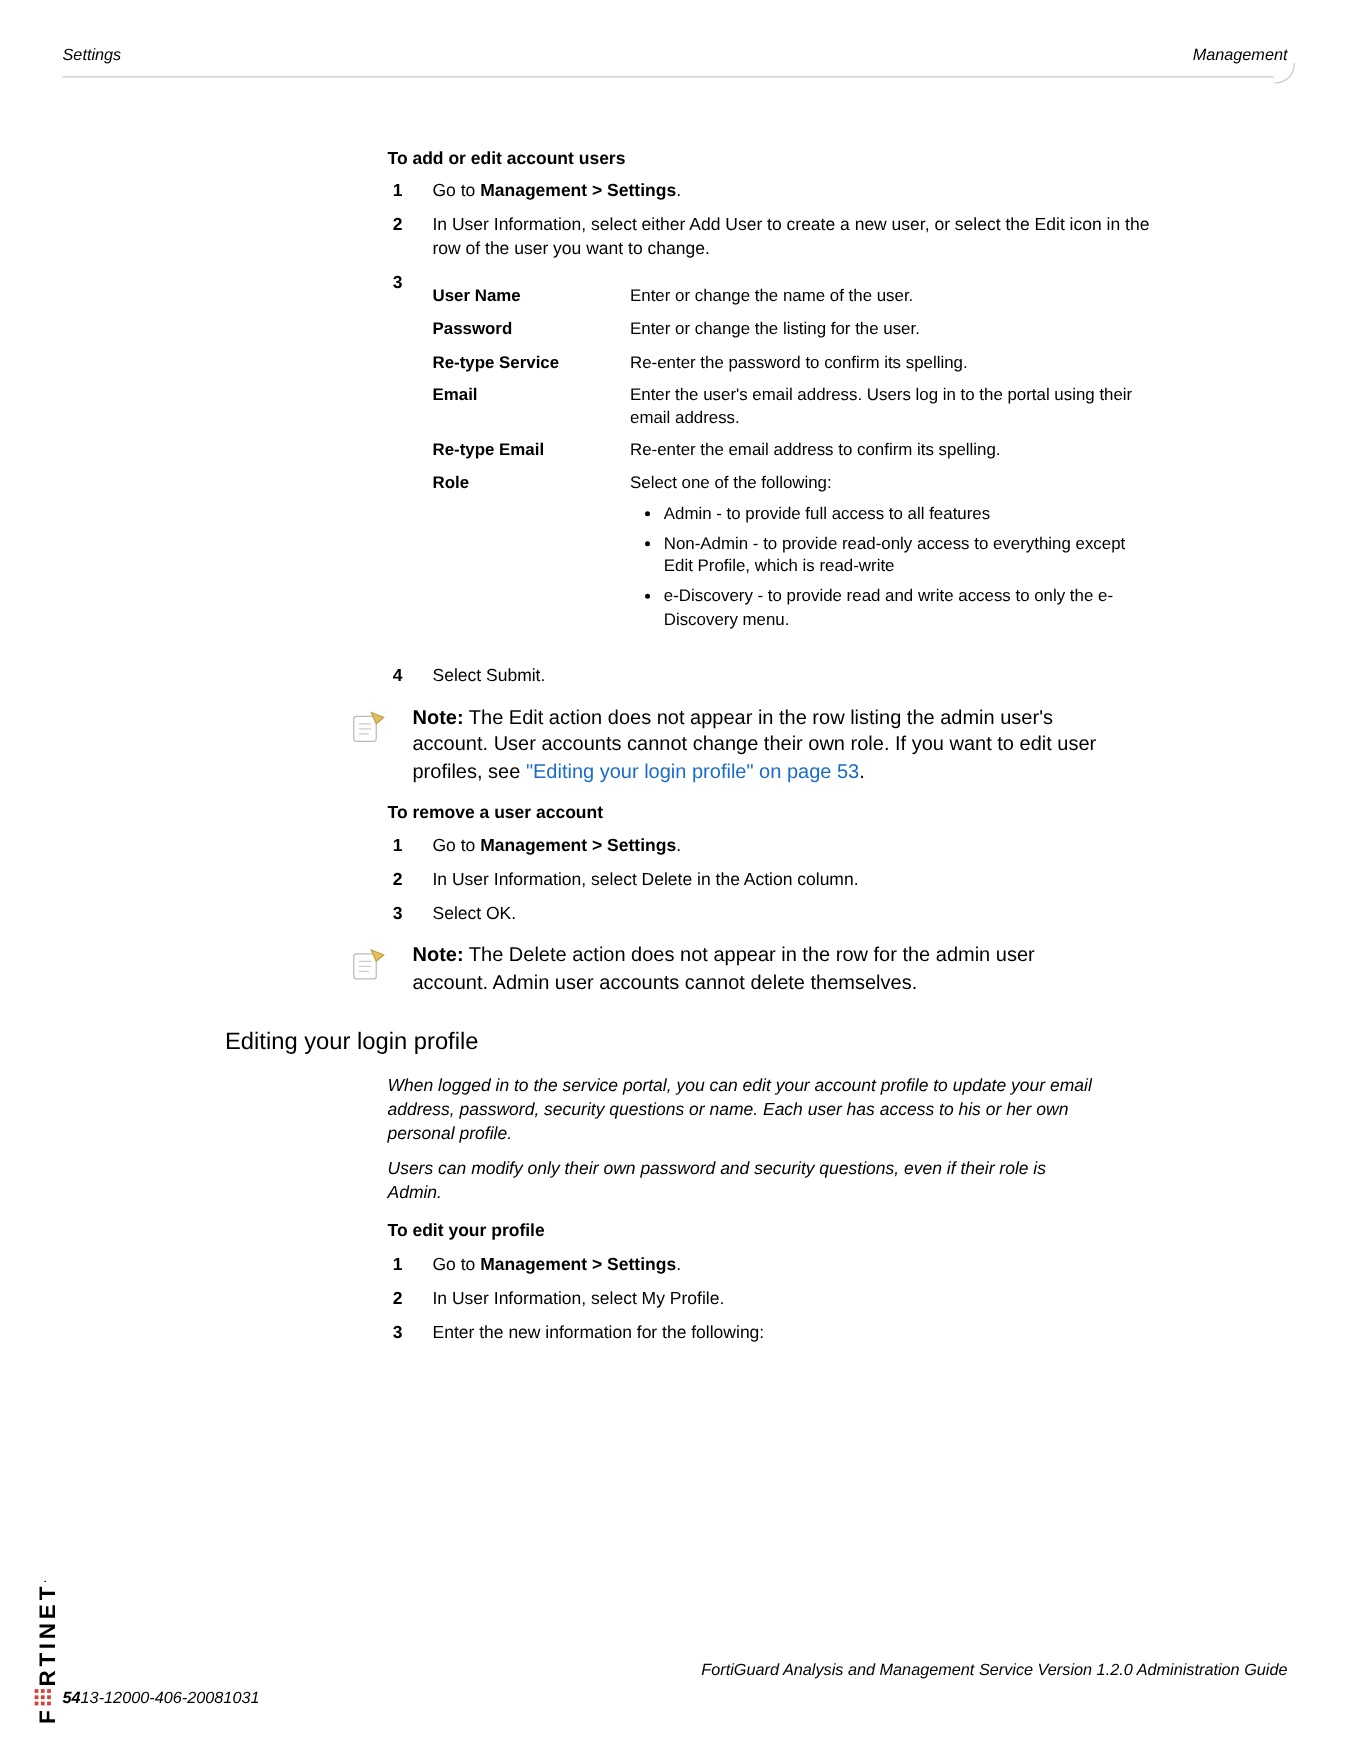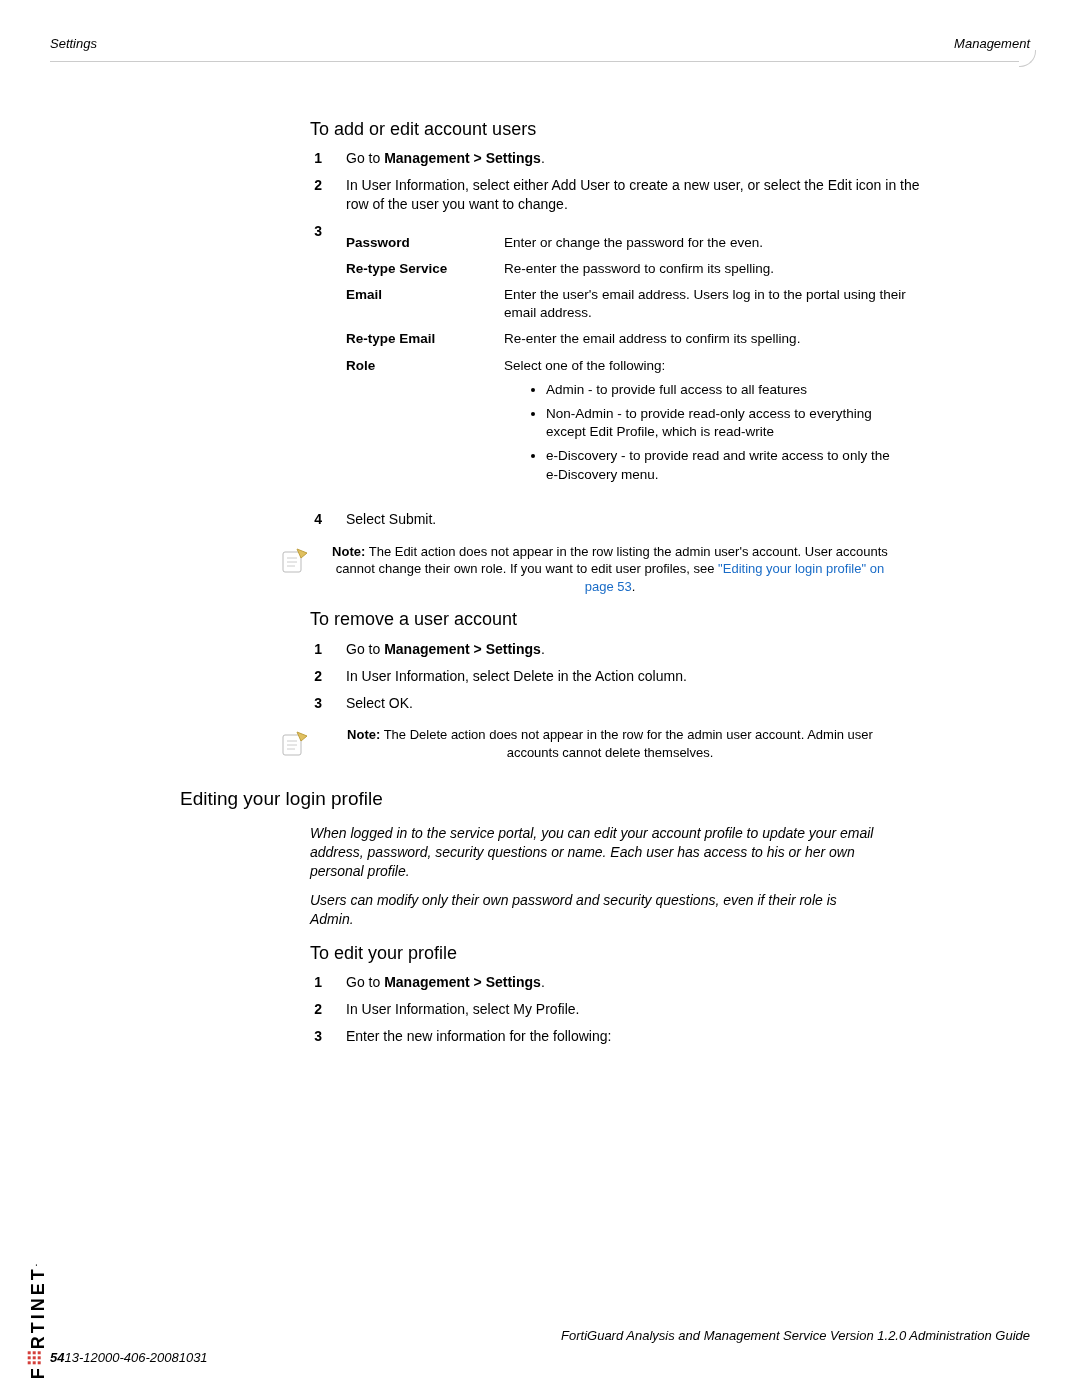--- a/index.html
+++ b/index.html
@@ -36,22 +36,22 @@
     border-right: 1px solid #ccc;
     border-bottom: 1px solid #ccc;
     border-radius: 0 0 16px 0;
     background: #fff;
   }
   .content {
     margin-top: 55px;
     margin-left: 130px;
   }
   .subsection-title {
-    font-weight: normal;
-    font-size: 18px;
+    font-weight: bold;
+    font-size: 14px;
     margin: 12px 0 8px 130px;
   }
   .ol {
     margin: 0 0 0 130px;
     padding: 0;
   }
   .li {
     display: flex;
     gap: 24px;
     margin: 8px 0;
@@ -79,40 +79,39 @@
   .field-table td:first-child {
     font-weight: bold;
     width: 150px;
   }
   .role-list {
     list-style: disc;
     margin: 4px 0 0 12px;
     padding-left: 14px;
   }
   .role-list li {
-    margin: 6px 16px;
+    margin: 6px 1px;
   }
   .note-block {
     display: flex;
     gap: 18px;
     margin: 14px 0 12px 96px;
   }
   .note-icon {
     flex: none;
     width: 36px;
     height: 36px;
     display: flex;
     align-items: center;
     justify-content: center;
   }
   .note-text {
     max-width: 560px;
-    font-size: 13px;
+    font-size: 16px;
     line-height: 1.35;
-    text-align: center;
   }
   .section-heading {
     font-weight: normal;
     font-size: 19px;
     margin: 24px 0 12px 0;
   }
   .link {
     color: #1a6cc7;
     cursor: pointer;
   }
@@ -196,23 +195,27 @@
       <div class="li">
         <div class="li-num">2</div>
         <div class="li-body">In User Information, select either Add User to create a new user, or select the Edit icon in the row of the user you want to change.</div>
       </div>
       <div class="li">
         <div class="li-num">3</div>
         <div class="li-body">
 
           <table class="field-table">
             <tbody>
+                <tr>
+              <td>User Name</td>
+              <td>Enter or change the name of the user.</td>
+            </tr>
             <tr>
               <td>Password</td>
-              <td>Enter or change the password for the even.</td>
+              <td>Enter or change the listing for the user.</td>
             </tr>
             <tr>
               <td>Re-type Service</td>
               <td>Re-enter the password to confirm its spelling.</td>
             </tr>
             <tr>
               <td>Email</td>
               <td>Enter the user's email address. Users log in to the portal using their email address.</td>
             </tr>
             <tr>

